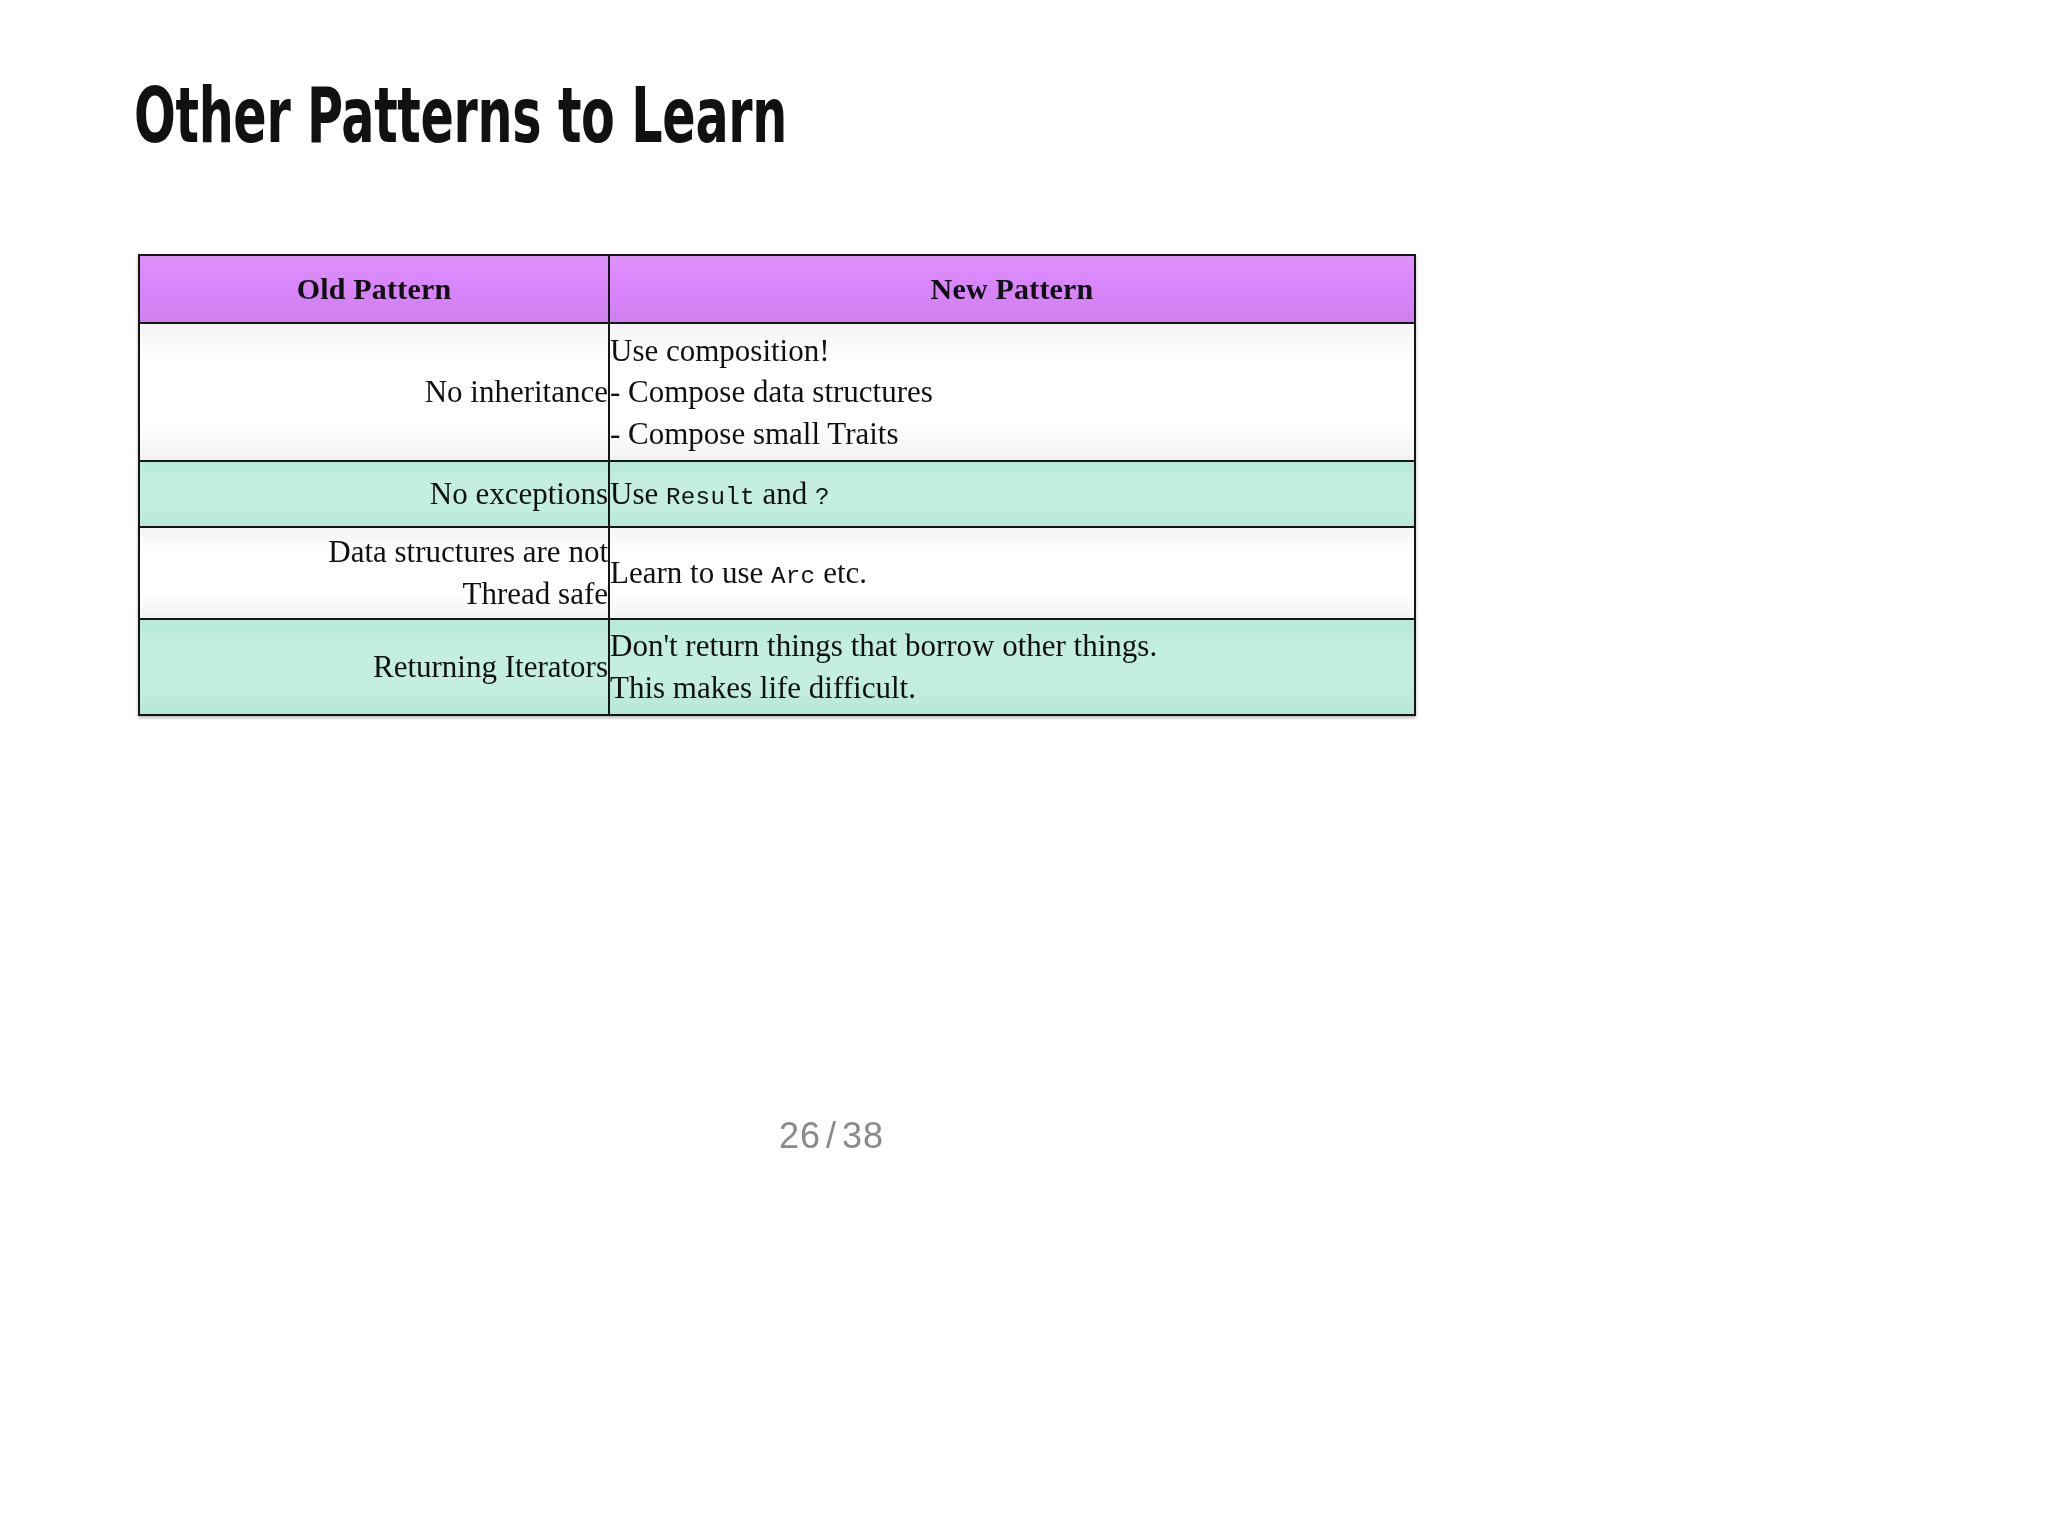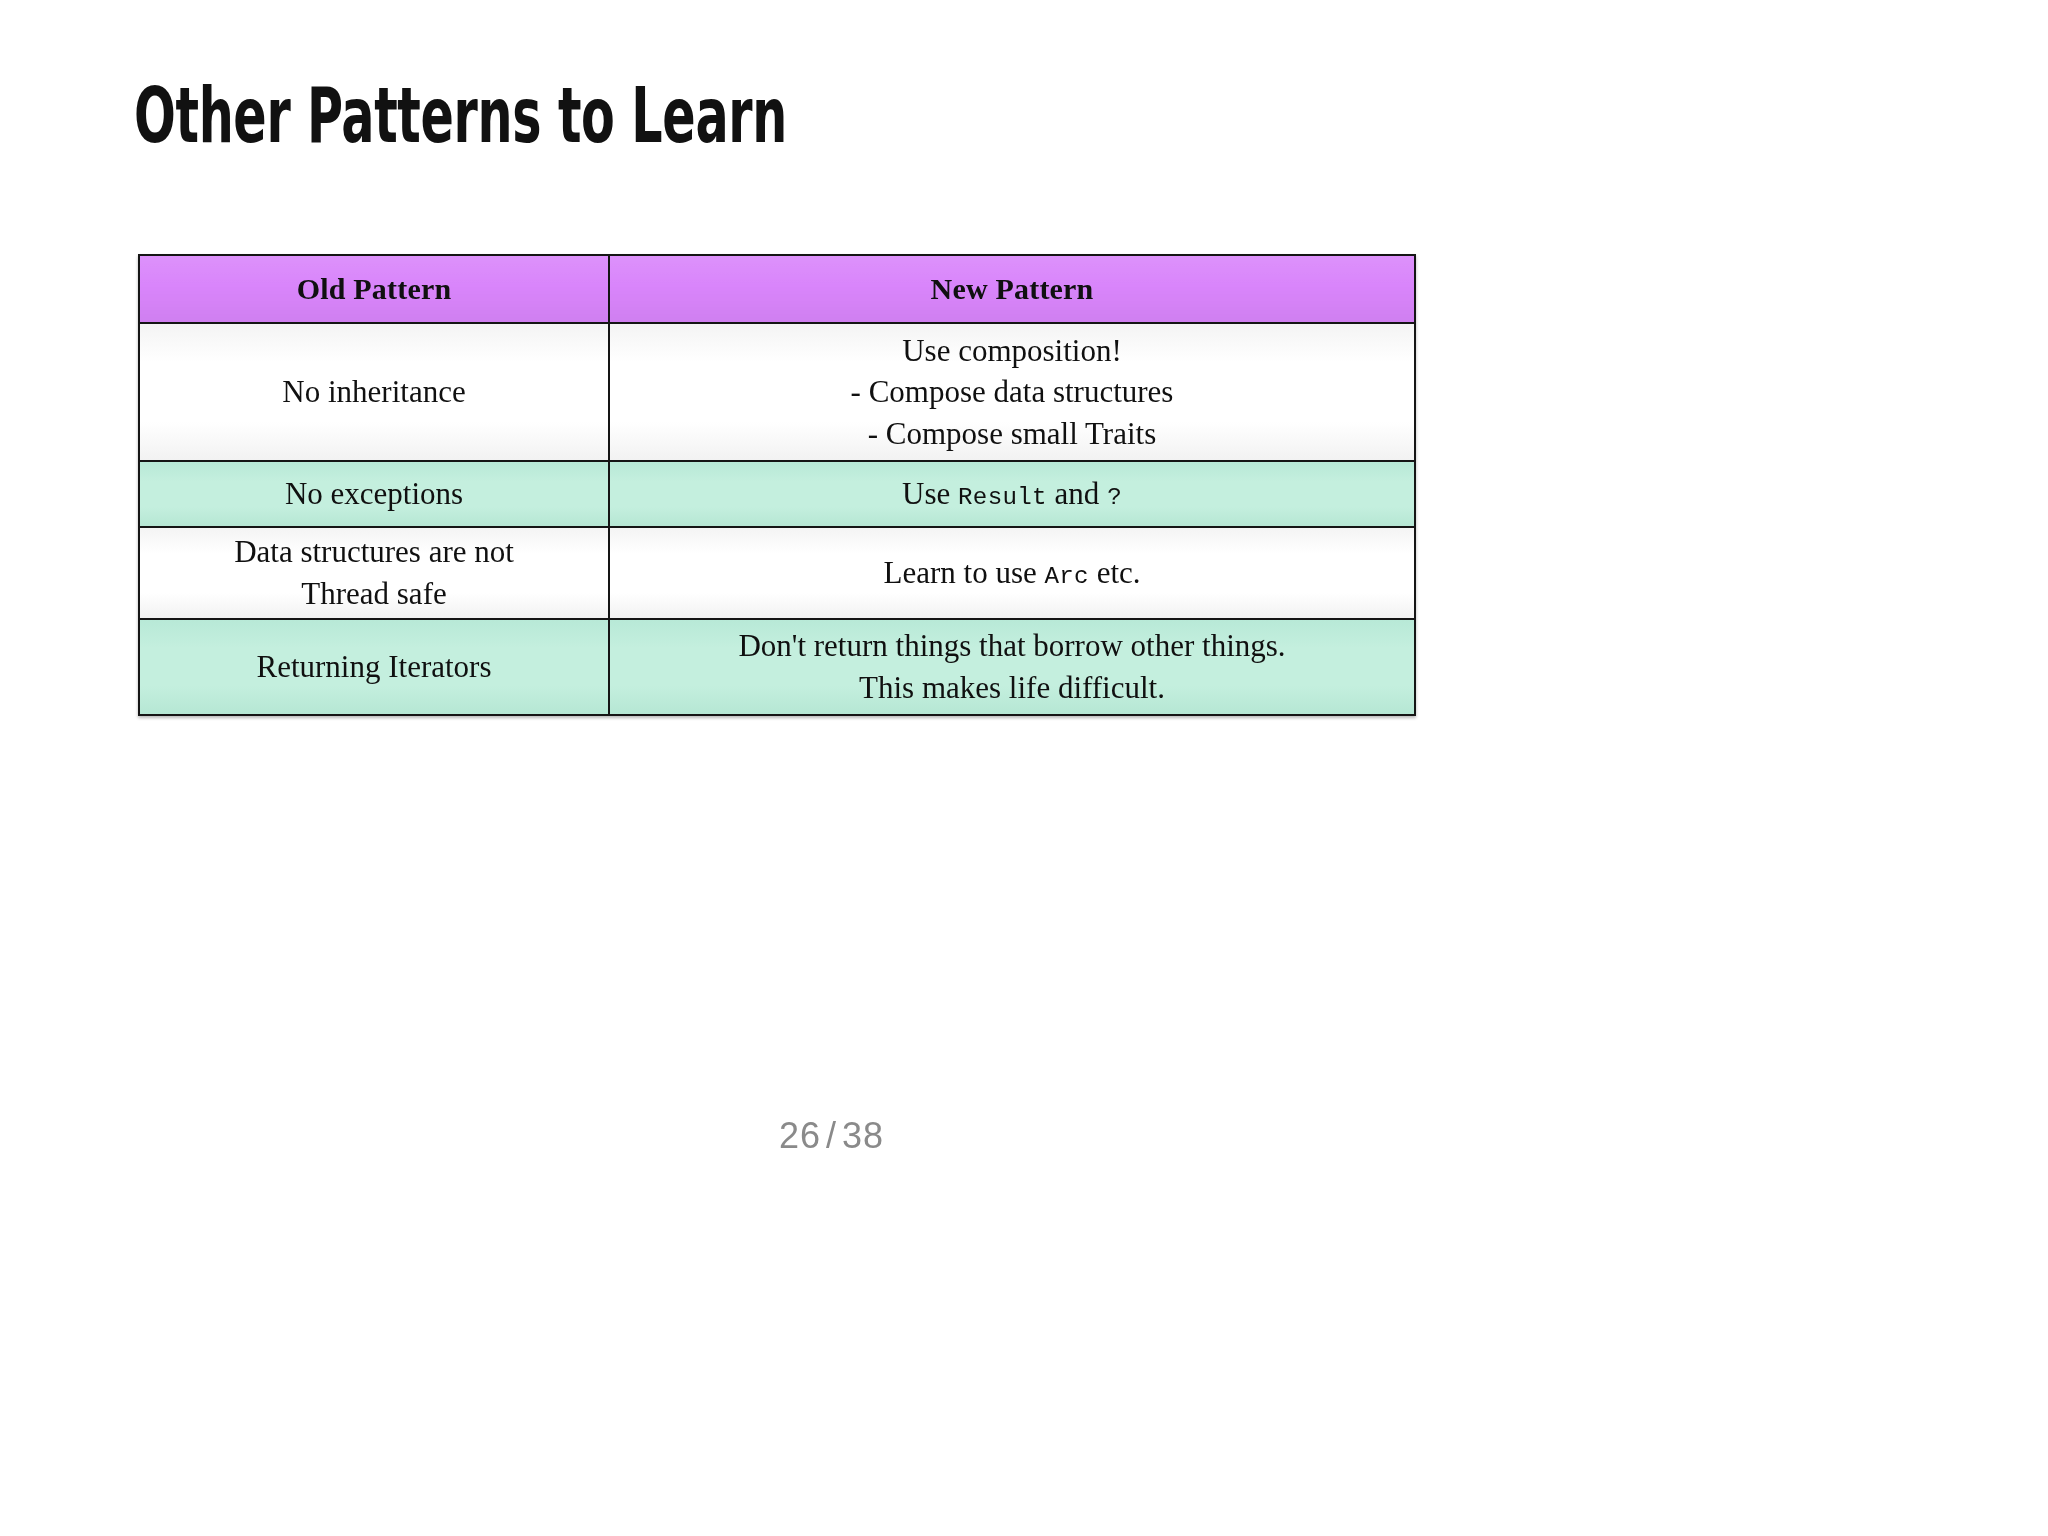--- a/index.html
+++ b/index.html
@@ -83,22 +83,22 @@
 
   tr.row-white > td {
     background:
       linear-gradient(180deg, #f4f4f4 0%, #ffffff 28%, #ffffff 72%, #f2f2f2 100%);
   }
   tr.row-teal > td {
     background:
       linear-gradient(180deg, #b8e9d7 0%, #c4efde 30%, #c4efde 70%, #b6e7d4 100%);
   }
 
-  td.cell-left  { text-align: center; }
-  td.cell-right { text-align: center; }
+  td.cell-left  { text-align: right; }
+  td.cell-right { text-align: left; }
 
   .r1 { height: 138px; }
   .r2 { height: 66px; padding-left: 32px;  }
   .r3 { height: 92px;  }
   .r4 { height: 96px; padding-left: 6px;  }
 
   .multiline { white-space: pre-line; }
 
   
   .code {

